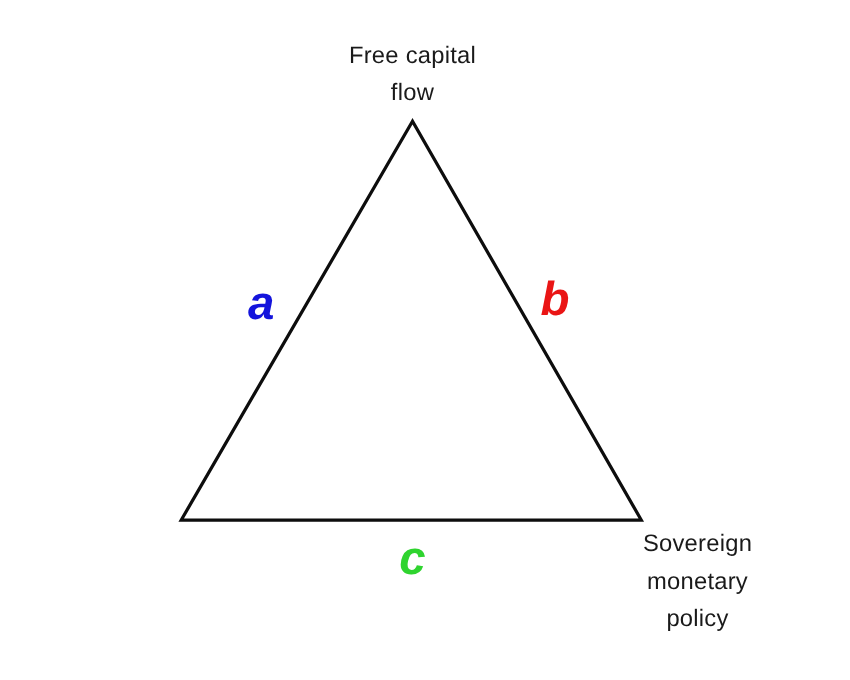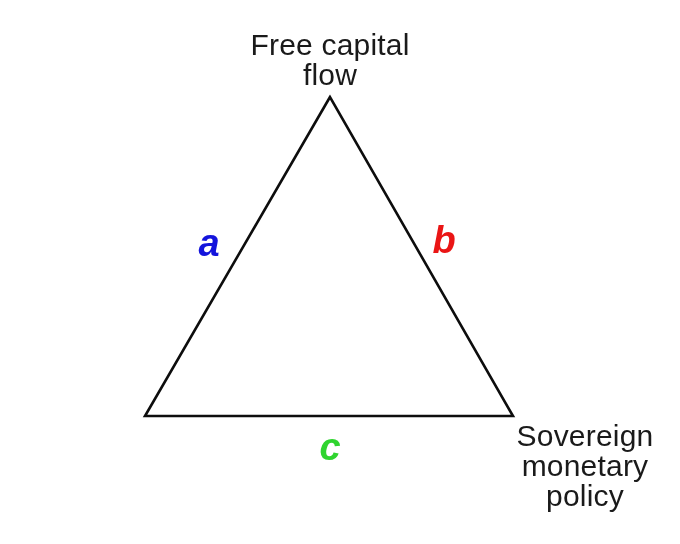--- a/index.html
+++ b/index.html
@@ -23,28 +23,28 @@
   }
   .triangle-svg polygon {
     fill: none;
     stroke-width: 2.6;
     stroke-linejoin: miter;
   }
   .vertex-label {
     position: absolute;
     transform: translateX(-50%);
     text-align: center;
-    font-size: 30px;
+    font-size: 19px;
     line-height: 30px;
     white-space: pre-line;
     letter-spacing: 0.2px;
   }
   .vertex-label.top { left: 330px; top: 30px; }
   .vertex-label.bl  { left: 93px;  top: 421px; }
-  .vertex-label.br  { left: 585px; top: 421px; }
+  .vertex-label.br  { left: 558px; top: 421px; }
   .edge-label {
     position: absolute;
     transform: translate(-50%, -50%);
     font-size: 38px;
     font-weight: 700;
     font-style: italic;
     line-height: 1;
   }
   .edge-label.a { left: 209px; top: 243px; }
   .edge-label.b { left: 444px; top: 240px; }

